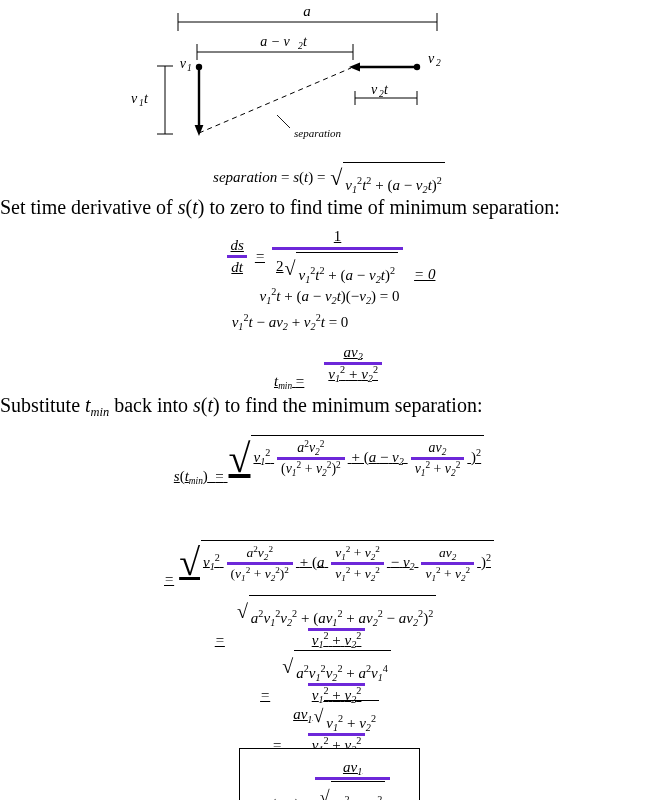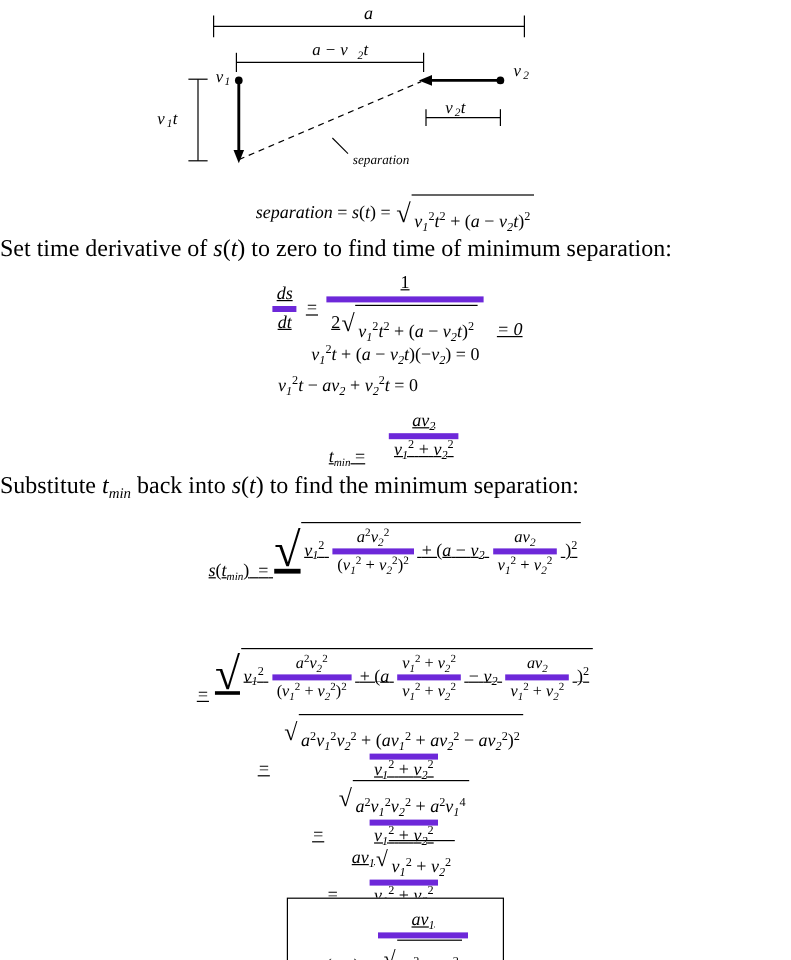--- a/index.html
+++ b/index.html
@@ -64,21 +64,21 @@
 
   
   .frac {
     display: inline-flex;
     flex-direction: column;
     align-items: center;
     vertical-align: middle;
     margin: 0 3px;
   }
   .frac .num { padding: 0 4px 1px 4px; }
-  .frac .den { padding: 1px 4px 0 4px; border-top: 5px solid #6d28d9; }
+  .frac .den { padding: 1px 4px 0 4px; border-top: 3px solid #6d28d9; }
 
   
   .sqrt {
     display: inline-flex;
     align-items: stretch;
     vertical-align: middle;
     margin: 0 1px;
   }
   .sqrt .sign {
     display: flex;

